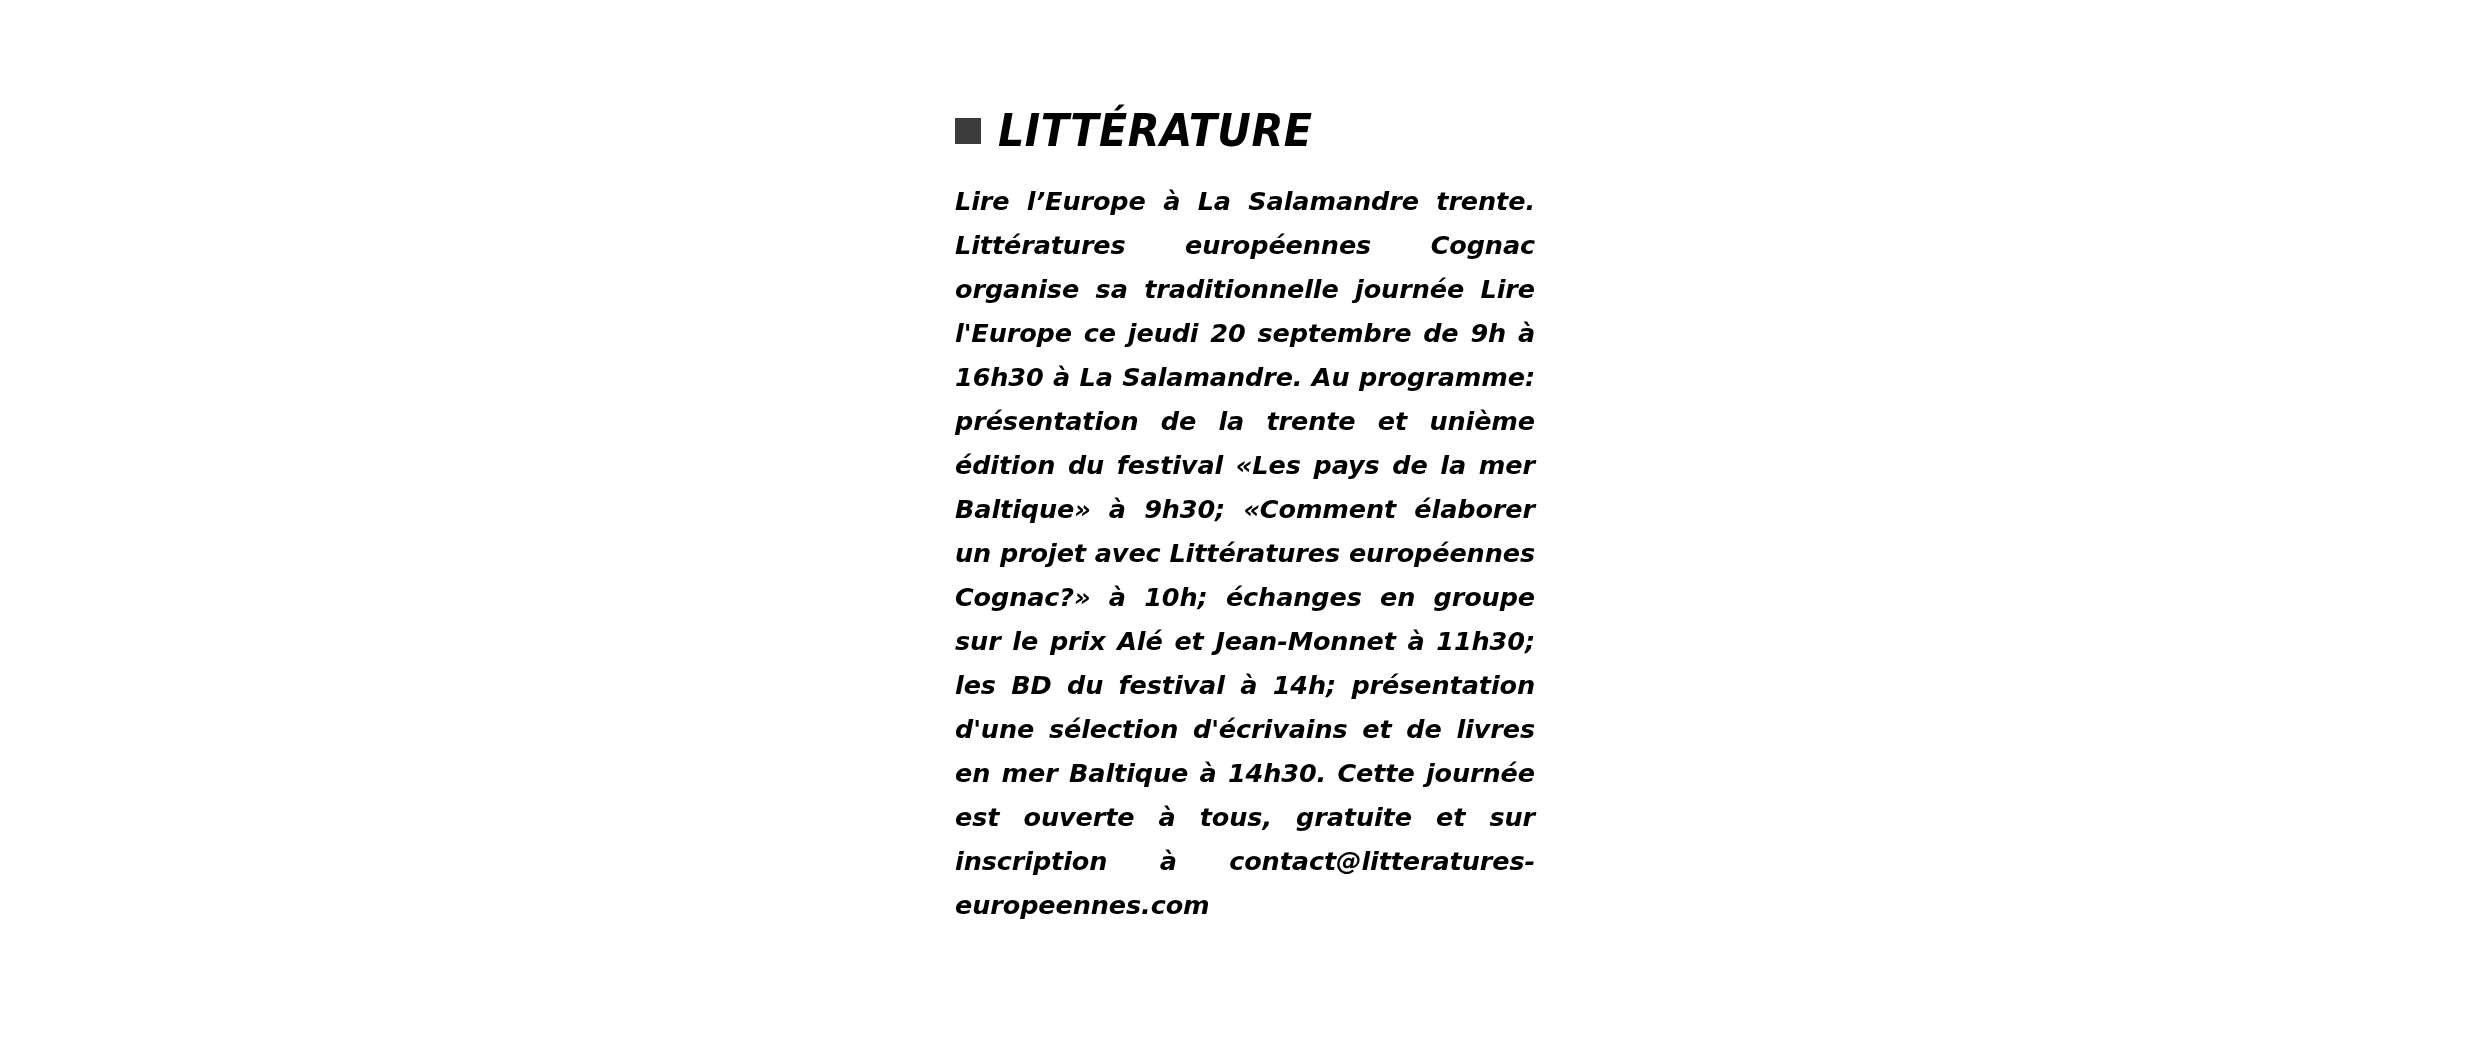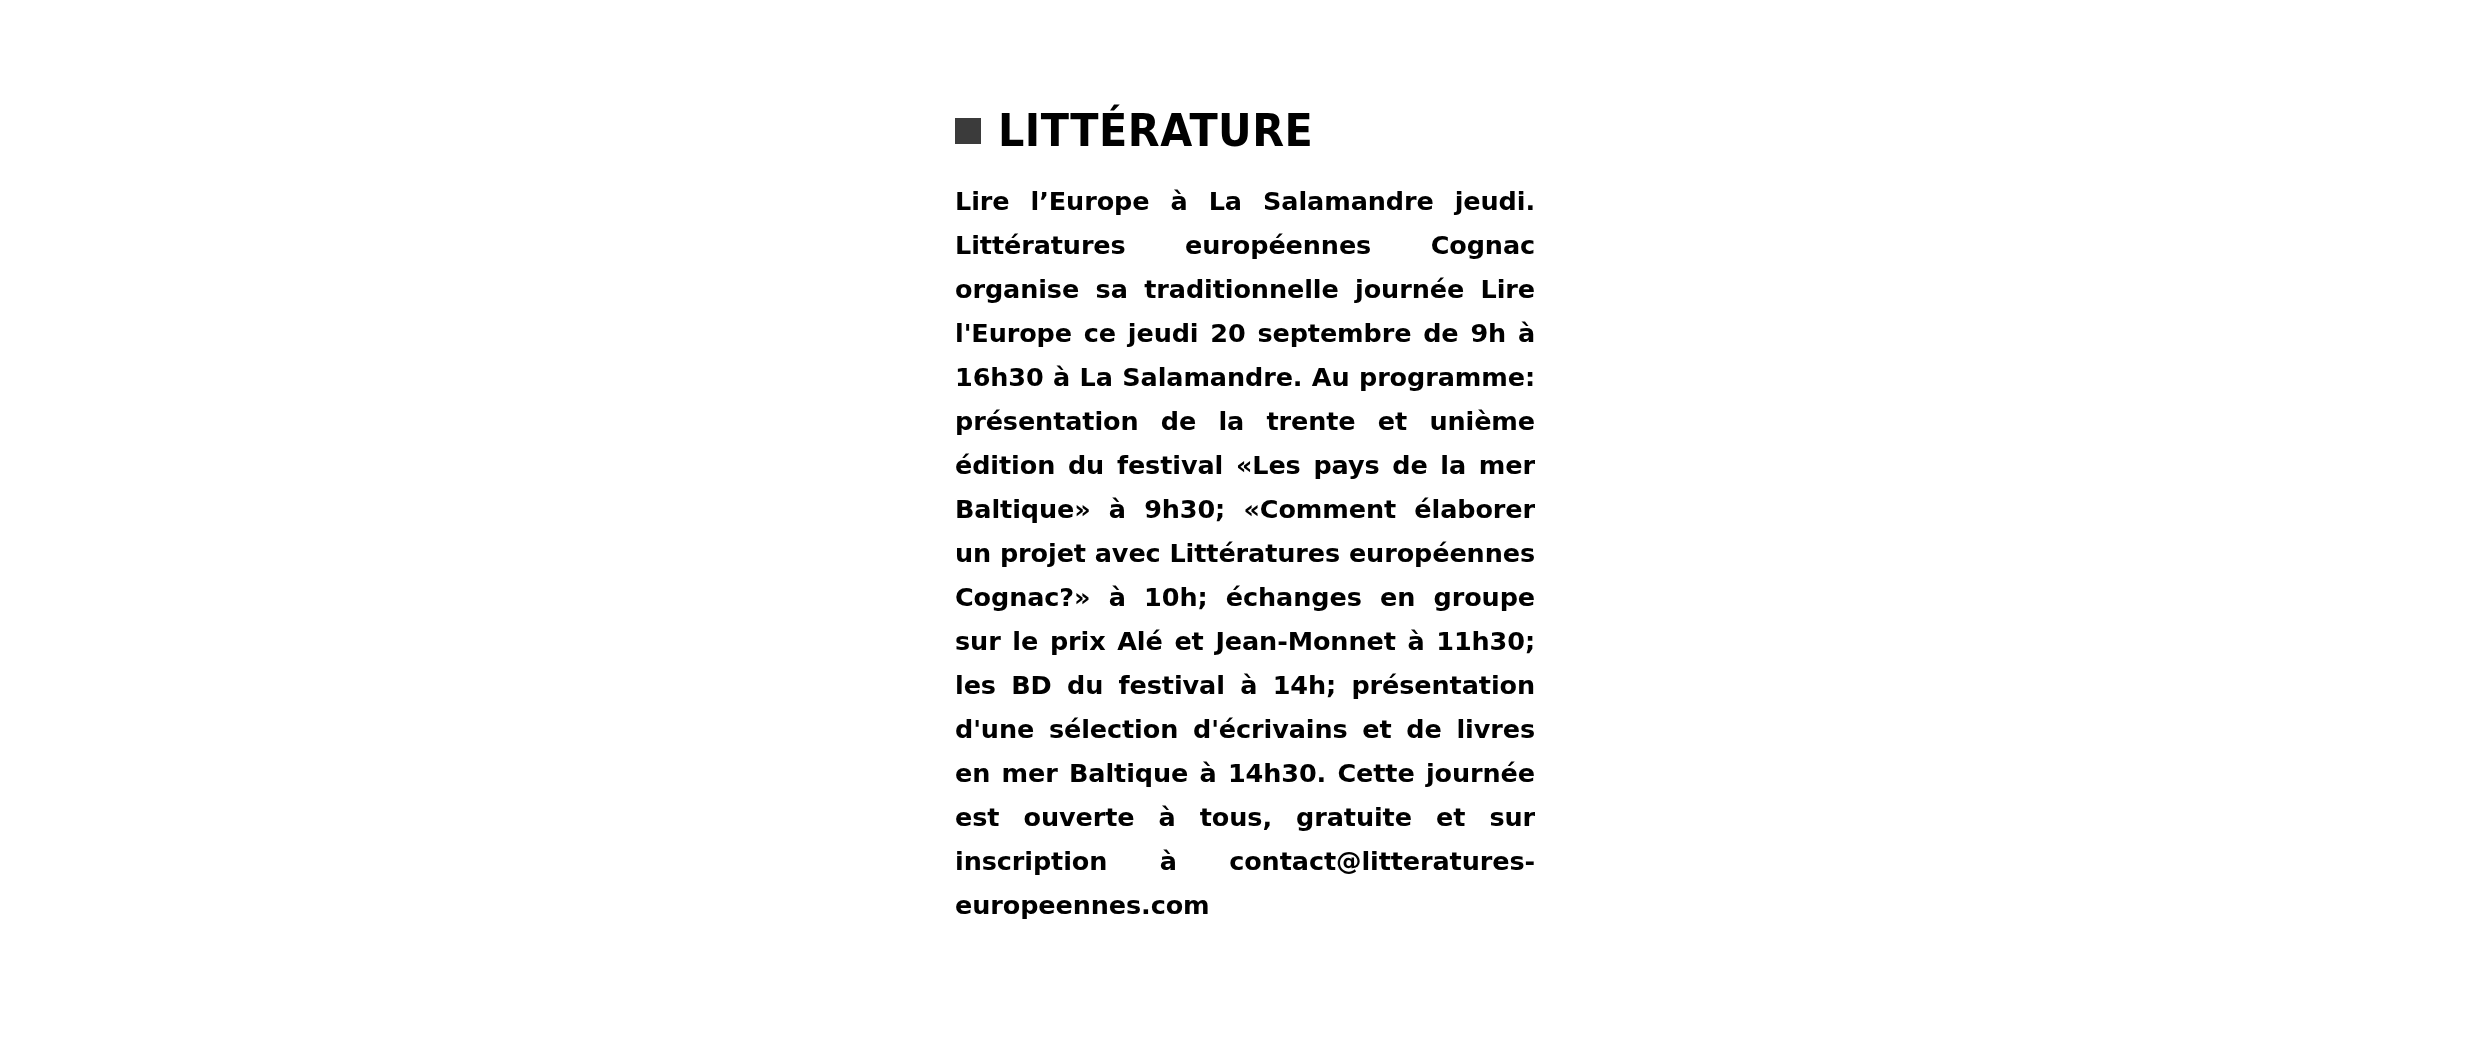--- a/index.html
+++ b/index.html
@@ -15,20 +15,21 @@
     position: relative;
     overflow: hidden;
   }
 
   
   .article {
     position: absolute;
     left: 955px;
     top: 108px;
     width: 580px;
+    font-style: italic;
   }
 
   
   .section-head {
     display: flex;
     align-items: center;
     gap: 17px;
     margin-bottom: 22px;
   }
   .section-bullet {
@@ -79,17 +80,17 @@
 <body>
 
 <div class="article">
 
   <div class="section-head">
     <span class="section-bullet"></span>
     <span class="section-title">LITTÉRATURE</span>
   </div>
 
   <p class="body-block">
-    <span class="lead">Lire l’Europe à La Salamandre jeudi.</span>
+    <span class="lead">Lire l’Europe à La Salamandre trente.</span>
     <span class="body-text">Littératures européennes Cognac organise sa traditionnelle journée Lire l'Europe ce jeudi 20 septembre de 9h à 16h30 à La Salamandre. Au programme: présentation de la trente et unième édition du festival «Les pays de la mer Baltique» à 9h30; «Comment élaborer un projet avec Littératures européennes Cognac?» à 10h; échanges en groupe sur le prix Alé et Jean-Monnet à 11h30; les BD du festival à 14h; présentation d'une sélection d'écrivains et de livres en mer Baltique à 14h30. Cette journée est ouverte à tous, gratuite et sur inscription à contact@litteratures-europeennes.com</span>
   </p>
 
 </div>
 
 </body></html>

